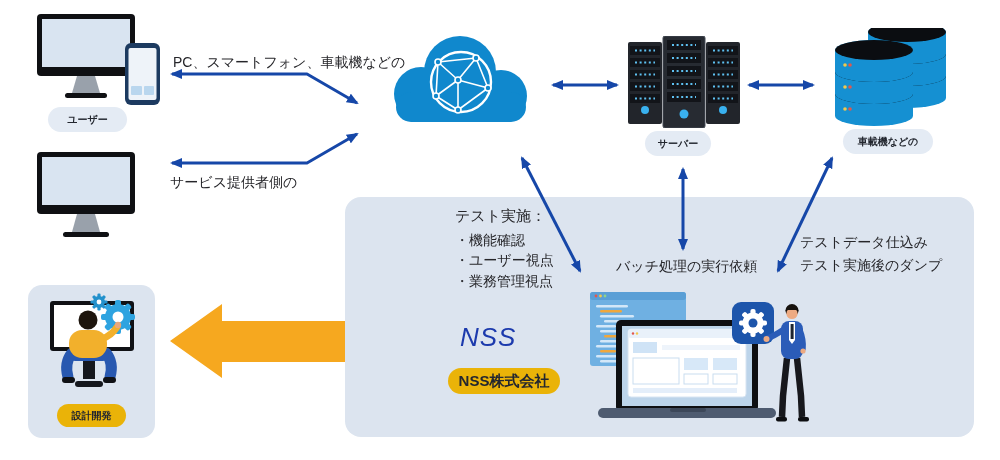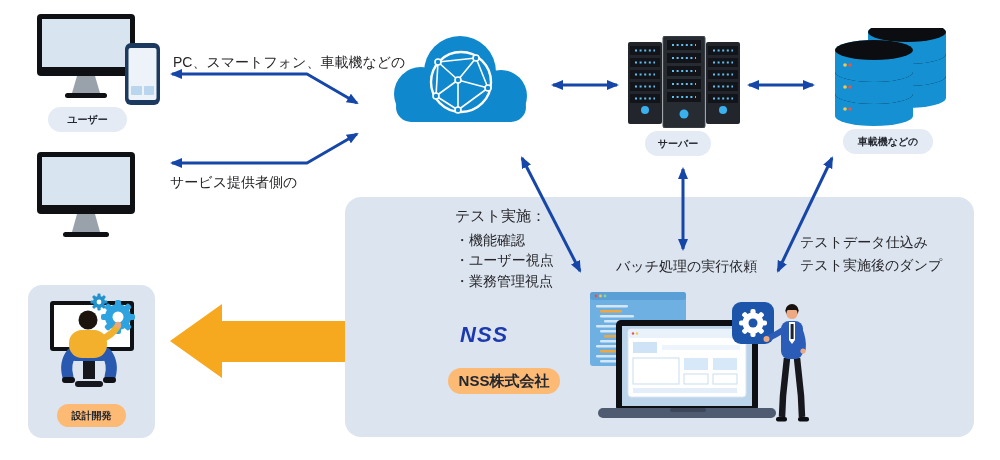--- a/index.html
+++ b/index.html
@@ -3,26 +3,26 @@
 <meta charset="utf-8">
 <style>
   html,body{margin:0;padding:0;}
   body{font-family:"Liberation Sans","DejaVu Sans",sans-serif;background:#fff;}
   .canvas{position:relative;width:1000px;height:460px;background:#ffffff;overflow:hidden;}
   .abs{position:absolute;}
   .panel{position:absolute;background:#dce4ef;border-radius:16px;}
   .pill{position:absolute;display:flex;align-items:center;justify-content:center;
         background:#e4ebf4;border-radius:14px;height:25px;
         font-size:10px;font-weight:700;color:#23272f;white-space:nowrap;}
-  .pill.white{background:#fdba74;}
+  .pill.white{background:#eab308;}
   .note{position:absolute;font-size:14px;line-height:20px;color:#26262a;white-space:nowrap;}
   .note .b{font-weight:400;font-size:15px;}
   .bug-label{position:absolute;font-size:16px;font-weight:800;color:#101014;
              text-align:center;white-space:nowrap;}
-  .nss-logo{position:absolute;font-size:22px;font-weight:700;font-style:italic;
+  .nss-logo{position:absolute;font-size:26px;font-weight:400;font-style:italic;
             color:#1c3aad;letter-spacing:1px;white-space:nowrap;}
   svg{display:block;}
   .overlay{position:absolute;left:0;top:0;pointer-events:none;}
 </style>
 </head>
 <body>
 
 <div class="canvas">
 
   <div class="panel" style="left:345px;top:197px;width:629px;height:240px;"></div>

